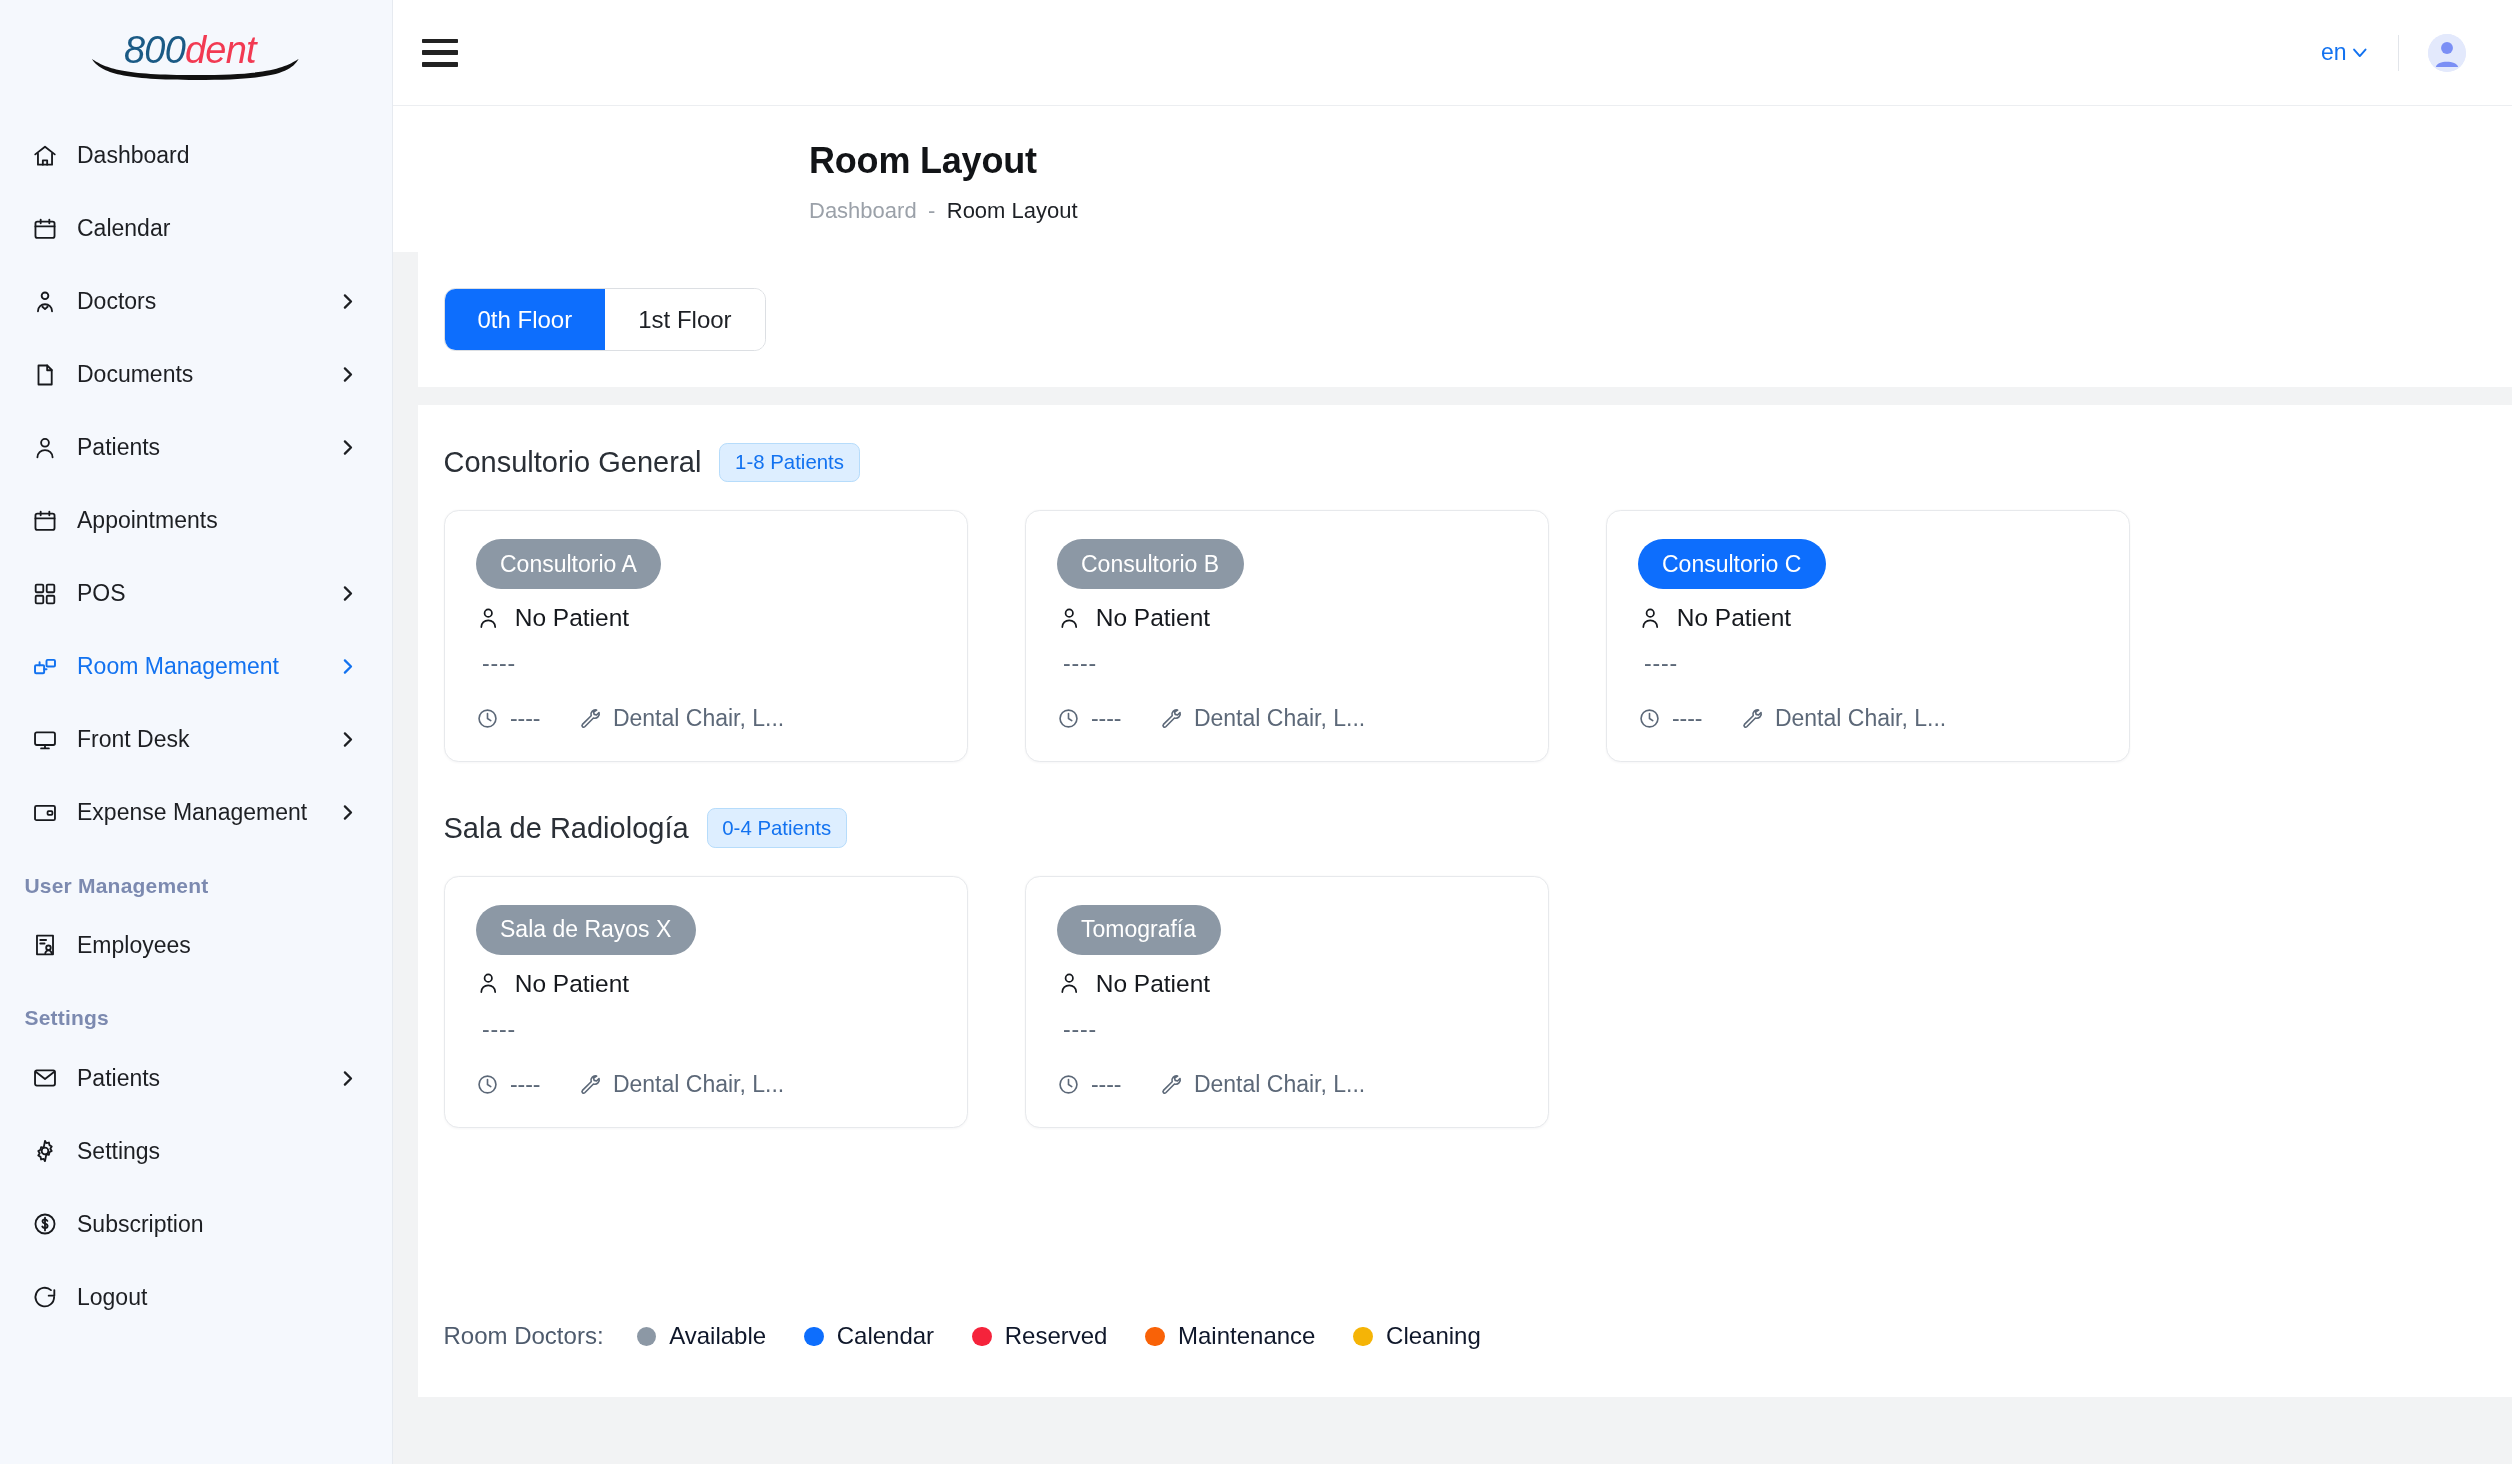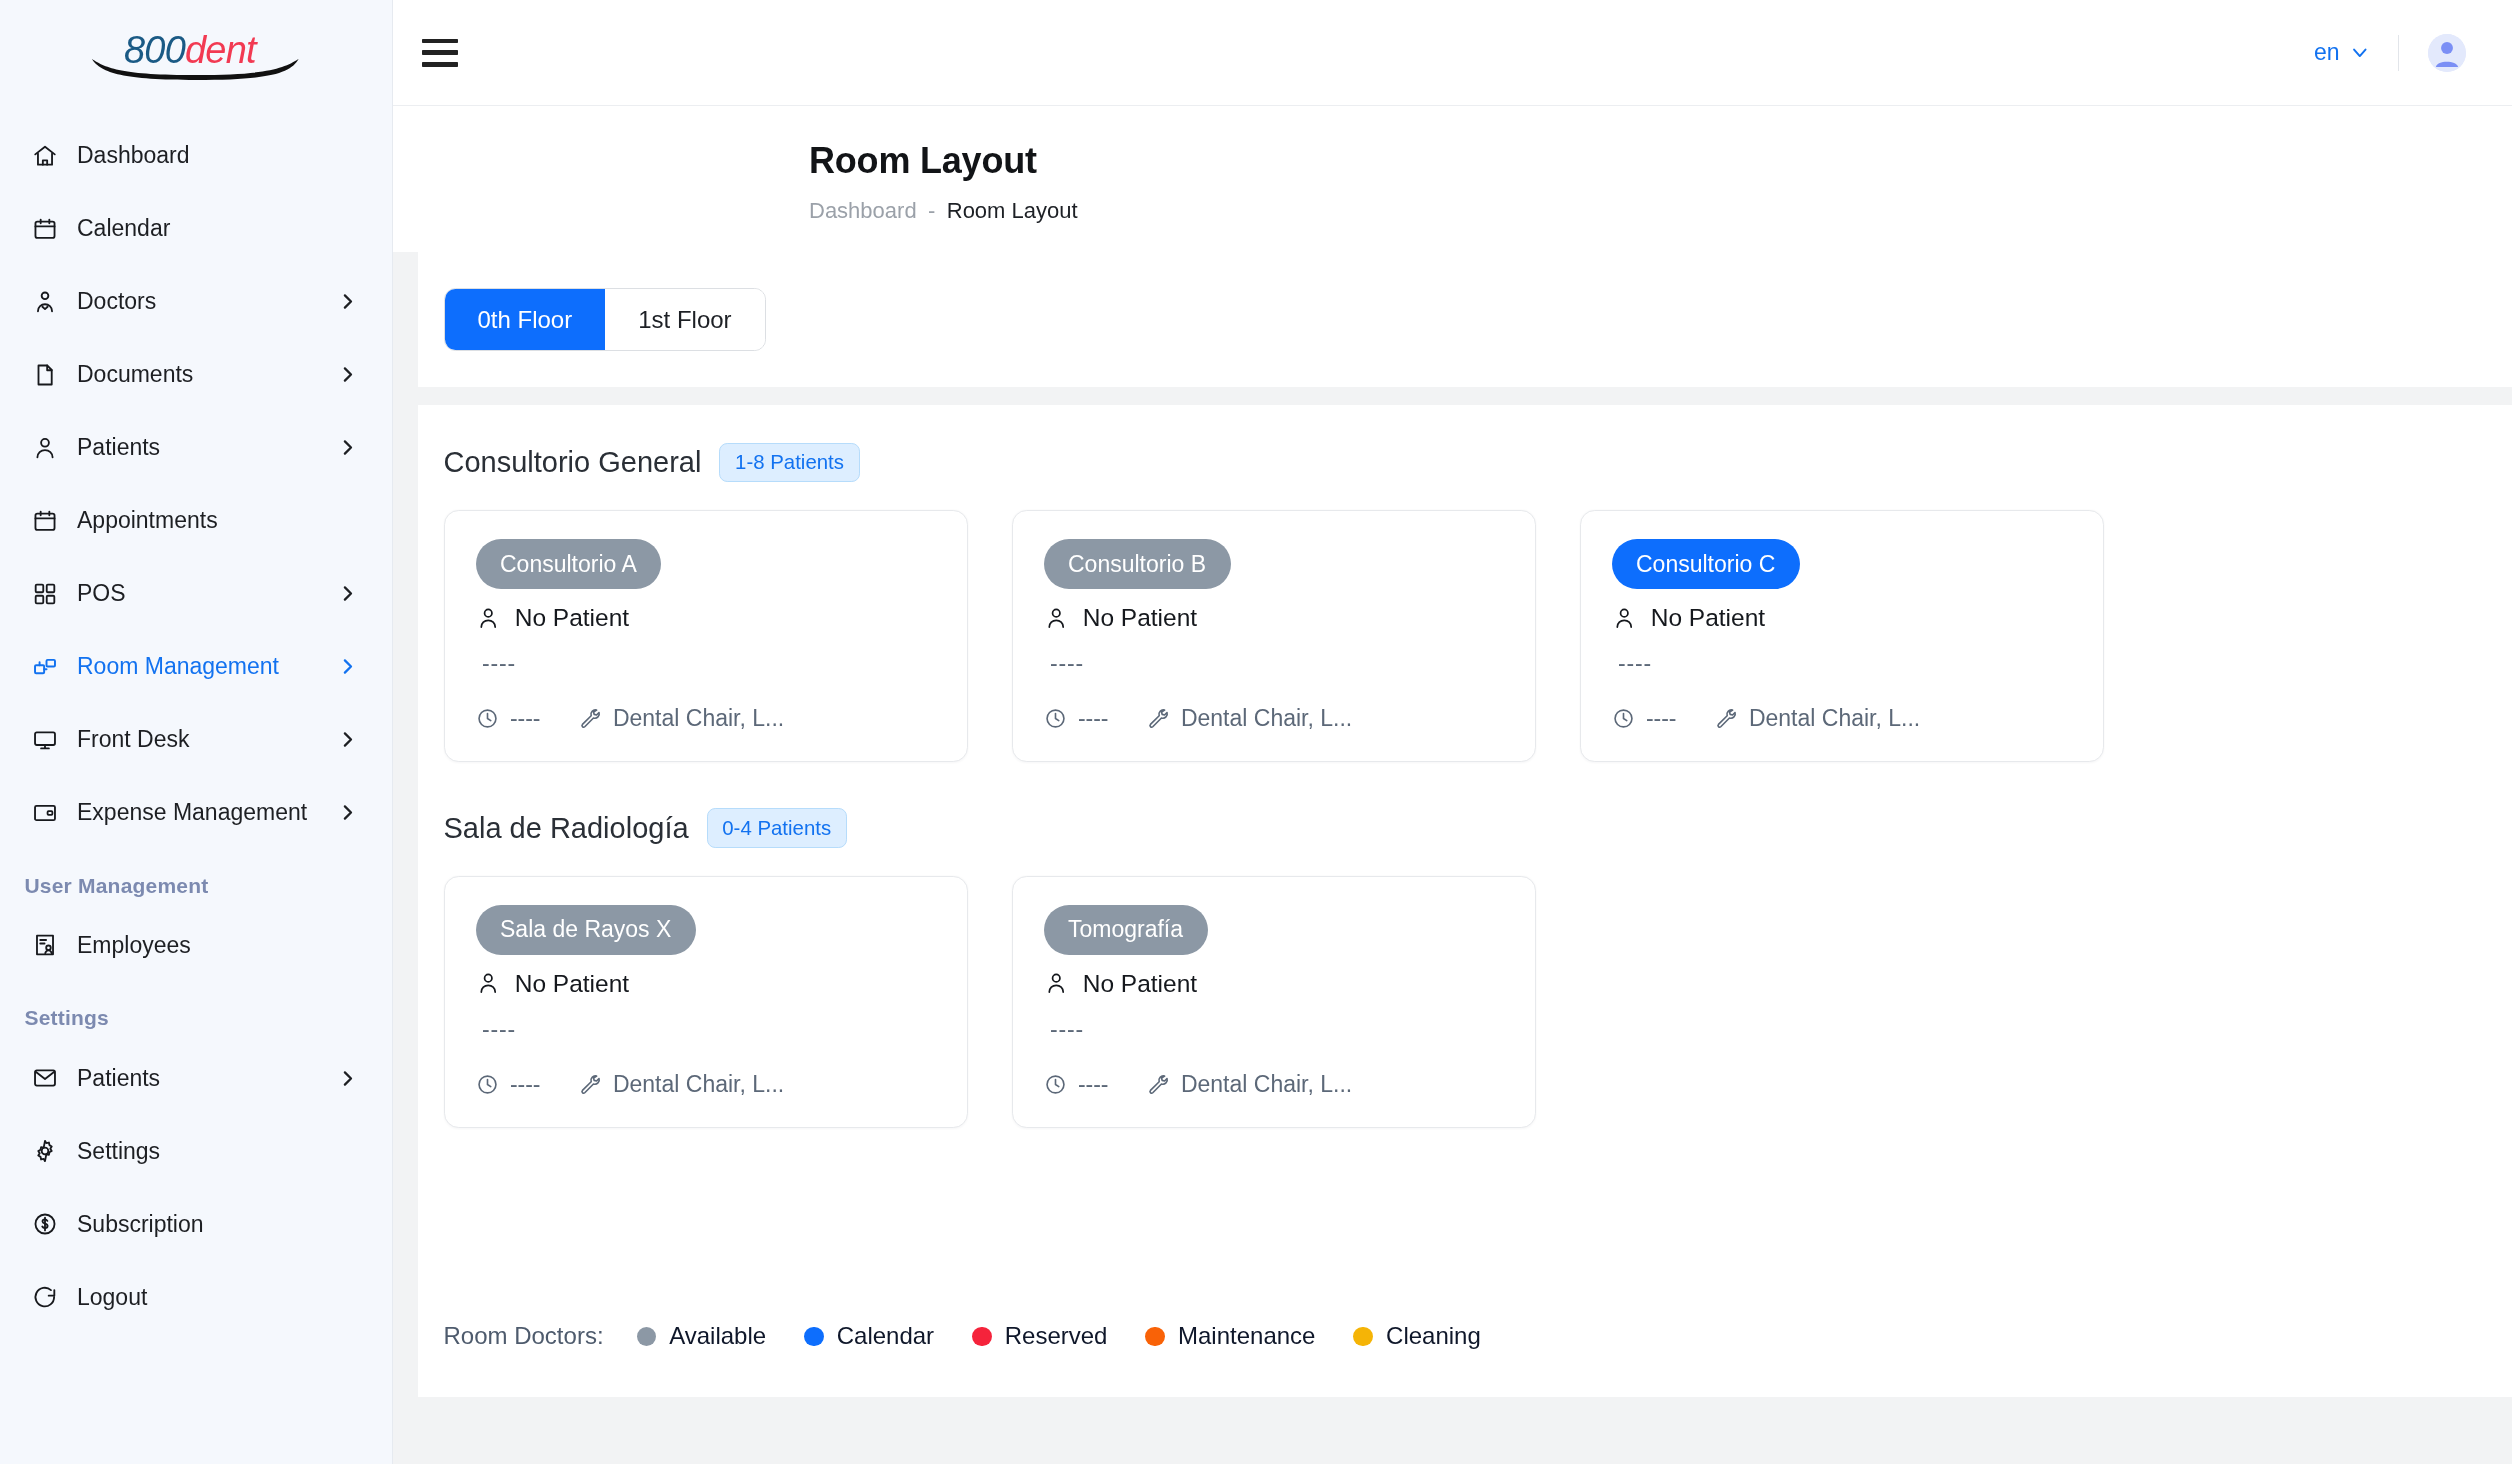--- a/index.html
+++ b/index.html
@@ -62,21 +62,21 @@
     height: 106px; background: #fff;
     border-bottom: 0.8px solid #eceef1;
     display: flex; align-items: center; justify-content: space-between;
     padding: 0 46px 0 29px;
     flex: 0 0 106px;
   }
   .hamburger { width: 36px; height: 28px; display:flex; flex-direction:column; justify-content:space-between; cursor:pointer; padding: 0; }
   .hamburger span { display:block; height:4.1px; background:#222; border-radius:0.8px; }
   .topbar-right { display: flex; align-items: center; gap: 0; }
   .lang {
-    display:flex; align-items:center; gap:10px;
+    display:flex; align-items:center; gap:3px;
     color:#1272f0; font-size:23px; cursor:pointer;
     padding-right: 29px;
   }
   .lang svg { width: 19.6px; height: 19.6px; display:block; }
   .divider-v { width:0.8px; height:36px; background:#e2e5ea; }
   .avatar {
     width: 38px; height: 38px; border-radius: 50%;
     background: #e1e7fb; margin-left: 29px;
     display:flex; align-items:center; justify-content:center; cursor:pointer;
     overflow:hidden;
@@ -112,21 +112,21 @@
 
   .group { margin-bottom: 8.2px; }
   .group-head { display: flex; align-items: center; gap: 18px; margin-bottom: 28px; }
   .group-title { font-size: 29px; color: #2a2f36; }
   .pill-count {
     font-size: 20.4px; color: #1272f0;
     background: #ddeeff; border: 0.8px solid #b6dcfb;
     border-radius: 8.2px; padding: 7.3px 14.7px; white-space: nowrap;
   }
 
-  .cards { display: flex; gap: 44px; flex-wrap: wrap; margin-bottom: 46px; }
+  .cards { display: flex; gap: 57px; flex-wrap: wrap; margin-bottom: 46px; }
   .card {
     width: 524px; background: #fff;
     border: 0.8px solid #e7e9ec; border-radius: 14.7px;
     padding: 28px 31px 29px 31px;
     box-shadow: 0 0.8px 2.4px rgba(16,24,40,0.04);
     cursor: pointer;
   }
   .room-badge {
     display: inline-block; border-radius: 815px;
     padding: 11.4px 24.5px; font-size: 23px; color: #fff;

